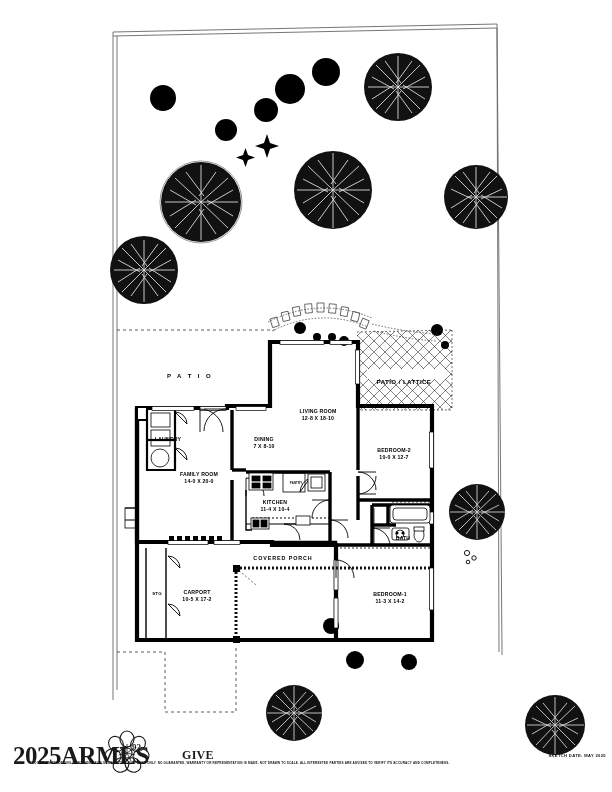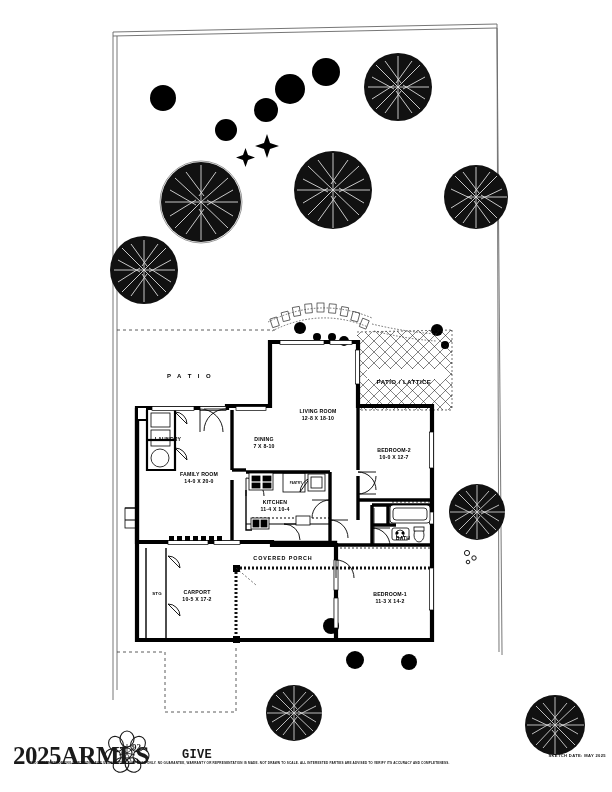--- a/index.html
+++ b/index.html
@@ -114,21 +114,21 @@
     font-family: "Liberation Serif", serif;
   }
   #wm-give {
     position: absolute;
     left: 178px;
     top: 18px;
     font-size: 12px;
     font-weight: bold;
     letter-spacing: 0.3px;
     color: #1a1a1a;
-    font-family: Liberation Mono, monospace;
+    font-family: Liberation Serif, serif;
   }
   #wm-flower { position: absolute; left: 100px; top: 0px; }
 </style>
 </head>
 <body>
 
 <div id="sheet">
 
   <svg id="plan-svg" viewBox="0 0 612 792">
     <defs>

